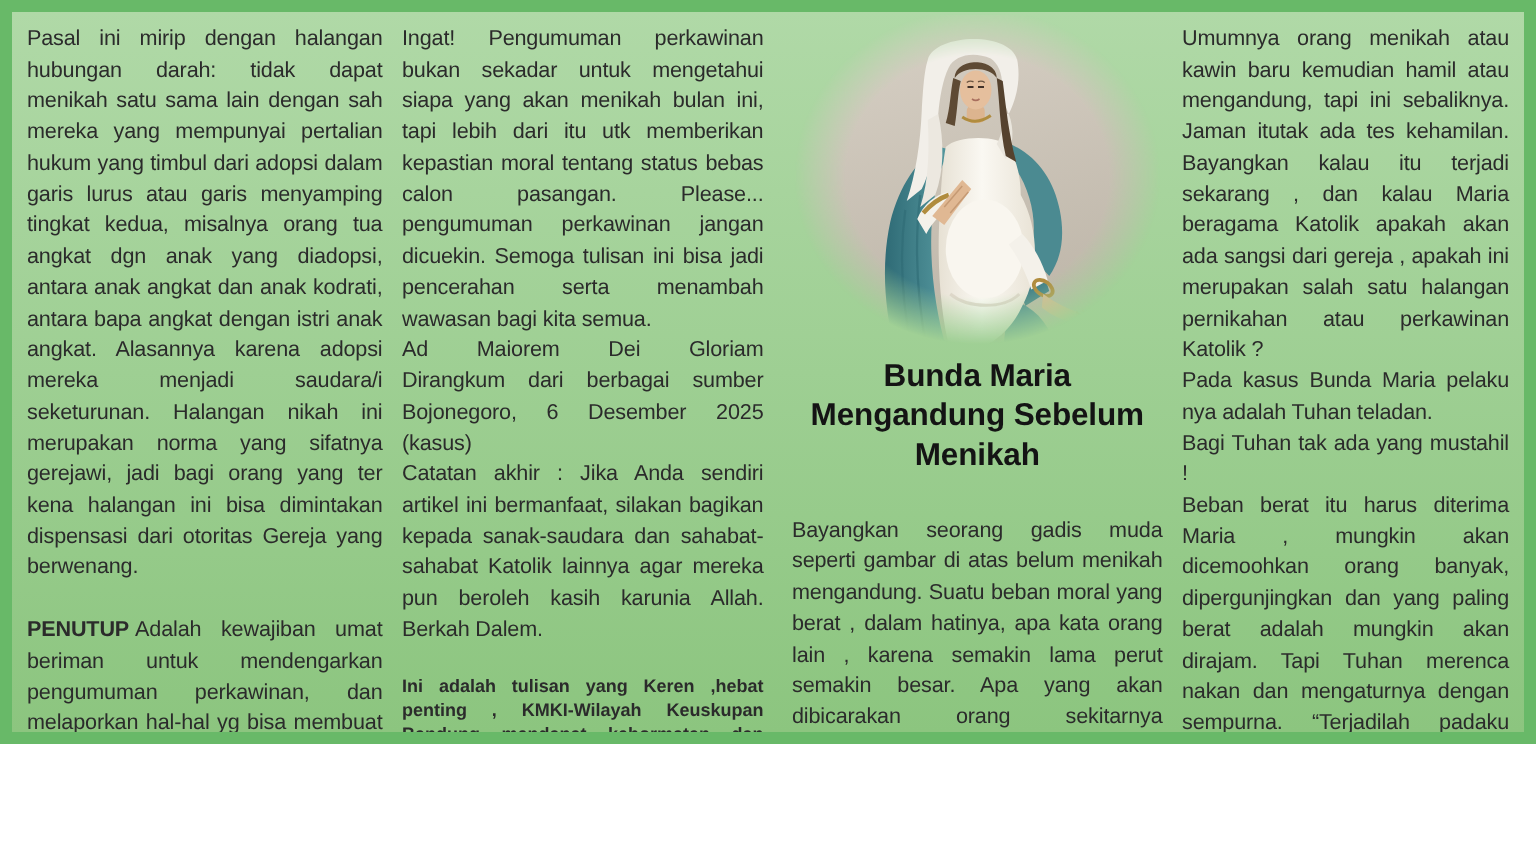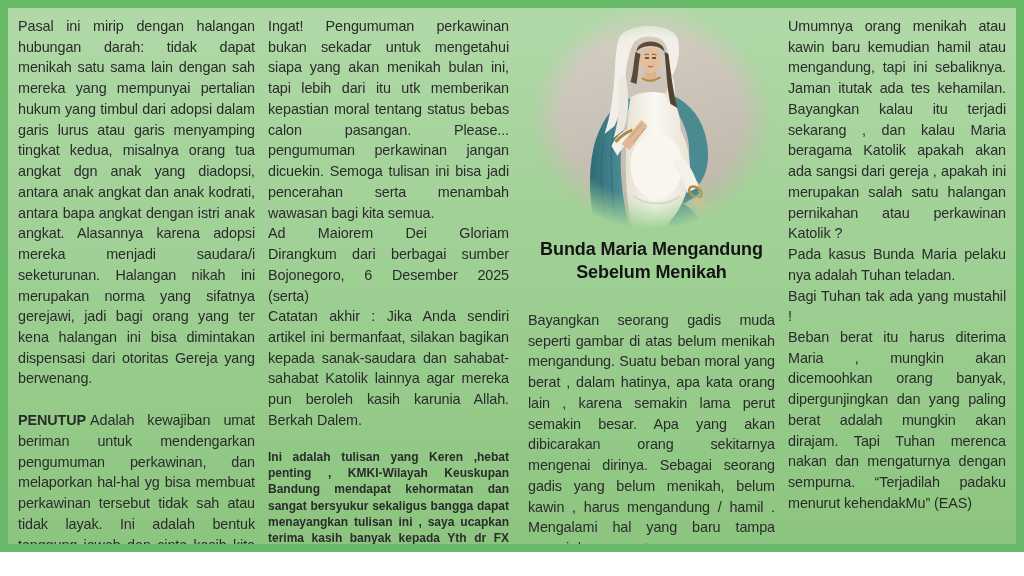--- a/index.html
+++ b/index.html
@@ -3,60 +3,60 @@
 <meta charset="utf-8">
 <style>
   :root{
     --border-green:#68b968; --bg-top:#b0d9a7; --bg-bottom:#8cc57f;
     --text:#2b2b2b; --title:#141414;
   }
   *{box-sizing:border-box;}
   html,body{margin:0;padding:0;}
   body{font-family:"Liberation Sans","DejaVu Sans",sans-serif;}
   .page{
-    position:relative;width:1024px;height:552px;
+    position:relative;width:1024px;height:496px;
     border:8px solid var(--border-green);
     background:linear-gradient(180deg,var(--bg-top) 0%,var(--bg-bottom) 100%);
     overflow:hidden;color:var(--text);
   }
   .col{position:absolute;text-align:justify;font-size:14.4px;line-height:1.44;letter-spacing:-0.1px;}
   .col p{margin:0;}
   .col-1{left:10px;top:8px;width:237px;}
   .col-2{left:260px;top:8px;width:241px;}
   .col-3{left:520px;top:2px;width:247px;}
   .col-4{left:780px;top:8px;width:218px;}
   .para-gap{margin-top:21px !important;}
   .penutup-label{font-weight:bold;margin-right:4px;}
   .line-spread{text-align:justify;text-align-last:justify;}
   .credit-line{margin:0;}
   .komentar{margin-top:18px;font-weight:bold;font-size:12px;line-height:1.36;letter-spacing:0;}
   .komentar .k-label{display:block;}
   .statue-figure{width:247px;height:224px;display:block;}
   .article-title{
     margin:4px 0 0 0;text-align:center;font-weight:bold;color:var(--title);
-    font-size:18px;line-height:1.25;text-align-last:center;
+    font-size:21px;line-height:1.25;text-align-last:center;
   }
   .col-3 .body-text{margin-top:27px;}
 </style>
 </head>
 <body>
 
 <div class="page">
 
   <div class="col col-1">
     <p>Pasal ini mirip dengan halangan hubungan darah: tidak dapat menikah satu sama lain dengan sah mereka yang mempunyai pertalian hukum yang timbul dari adopsi dalam garis lurus atau garis menyamping tingkat kedua, misalnya orang tua angkat dgn anak yang diadopsi, antara anak angkat dan anak kodrati, antara bapa angkat dengan istri anak angkat. Alasannya karena adopsi mereka menjadi saudara/i seketurunan. Halangan nikah ini merupakan norma yang sifatnya gerejawi, jadi bagi orang yang ter kena halangan ini bisa dimintakan dispensasi dari otoritas Gereja yang berwenang.</p>
     <p class="para-gap"><strong class="penutup-label">PENUTUP</strong><span>Adalah kewajiban umat beriman untuk mendengarkan pengumuman perkawinan, dan melaporkan hal-hal yg bisa membuat perkawinan tersebut tidak sah atau tidak layak. Ini adalah bentuk tanggung jawab dan cinta kasih kita kepada calon pasangan, yang saudara seiman kita juga.</span></p>
   </div>
 
   <div class="col col-2">
     <p>Ingat! Pengumuman perkawinan bukan sekadar untuk mengetahui siapa yang akan menikah bulan ini, tapi lebih dari itu utk memberikan kepastian moral tentang status bebas calon pasangan. Please... pengumuman perkawinan jangan dicuekin. Semoga tulisan ini bisa jadi pencerahan serta menambah wawasan bagi kita semua.</p>
     <div class="credit-line line-spread">Ad Maiorem Dei Gloriam</div>
     <div class="credit-line line-spread">Dirangkum dari berbagai sumber</div>
     <div class="credit-line line-spread">Bojonegoro, 6 Desember 2025</div>
-    <div class="credit-line">(serta)</div>
+    <div class="credit-line">(kasus)</div>
     <p>Catatan akhir : Jika Anda sendiri artikel ini bermanfaat, silakan bagikan kepada sanak-saudara dan sahabat-sahabat Katolik lainnya agar mereka pun beroleh kasih karunia Allah. Berkah Dalem.</p>
     <div class="komentar">
       <span>Ini adalah tulisan yang Keren ,hebat penting , KMKI-Wilayah Keuskupan Bandung mendapat kehormatan dan sangat bersyukur sekaligus bangga dapat menayangkan tulisan ini , saya ucapkan terima kasih banyak kepada Yth dr FX Santoso Sp A.</span>
     </div>
   </div>
 
   <div class="col col-3">
     <svg class="statue-figure" viewBox="0 0 244 224" xmlns="http://www.w3.org/2000/svg">
       <defs>
         <linearGradient id="wallGrad" x1="0" y1="0" x2="0.25" y2="1">

